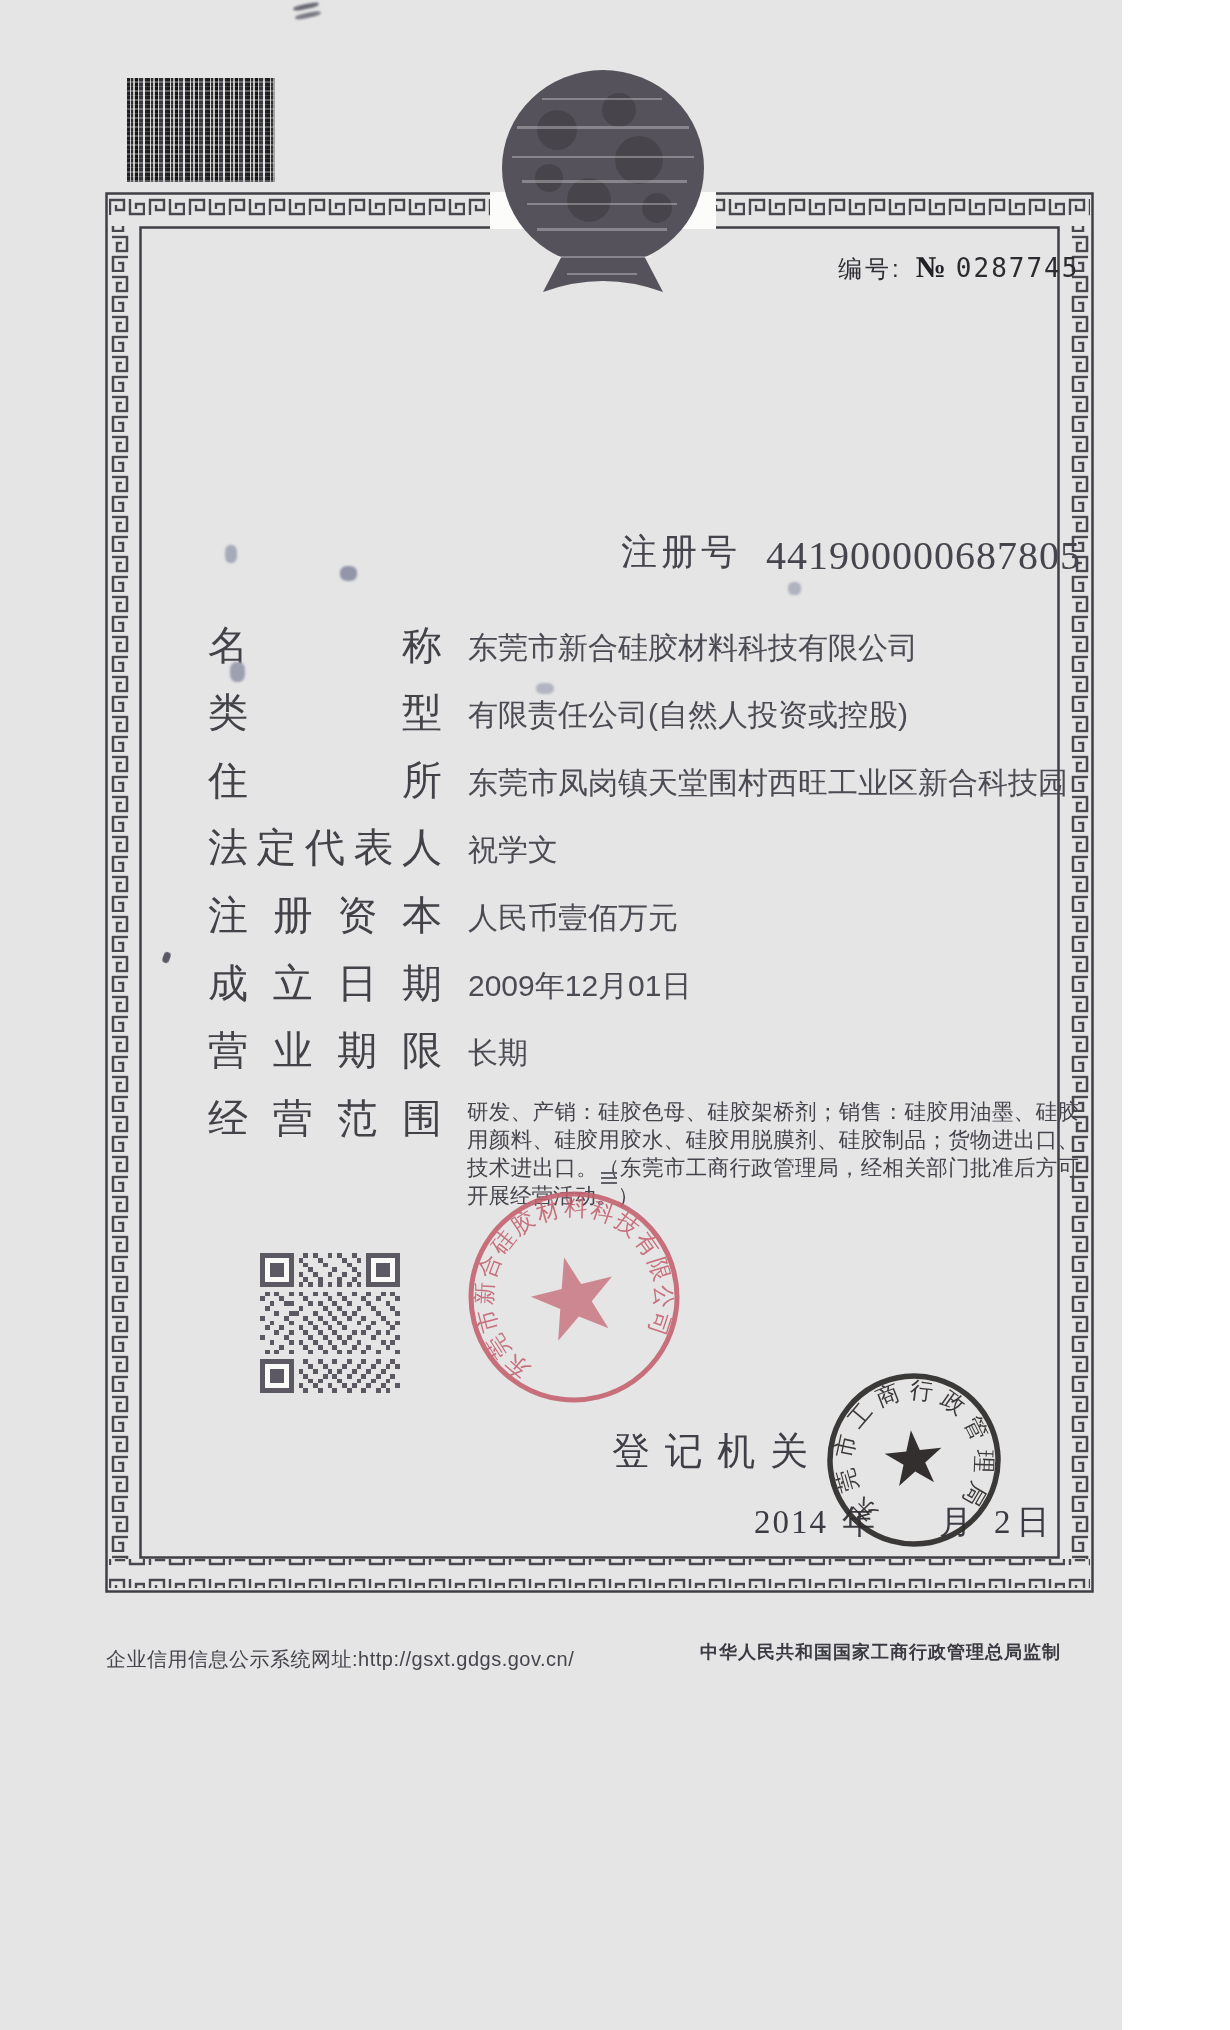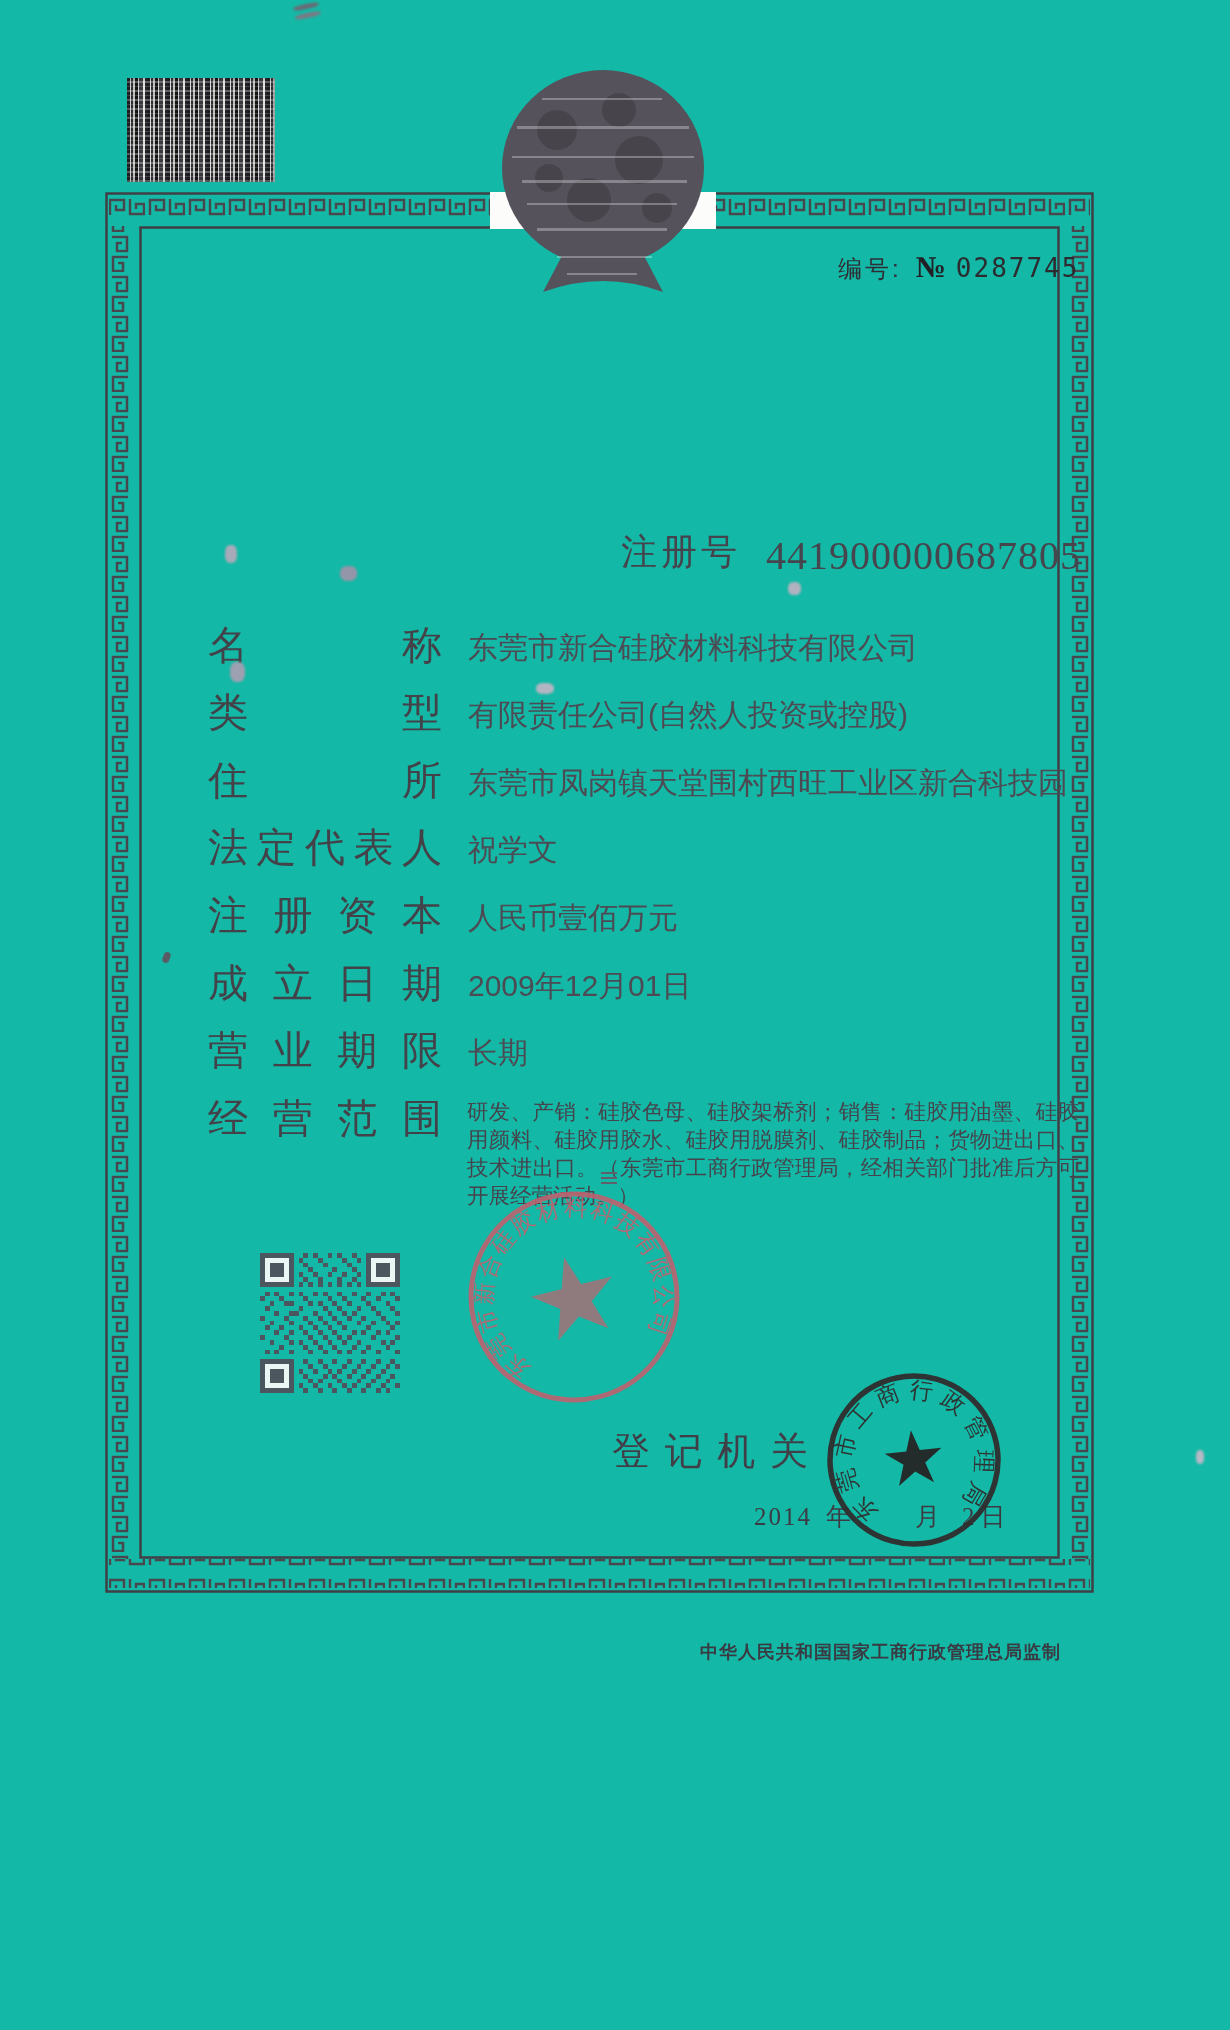--- a/index.html
+++ b/index.html
@@ -1,16 +1,16 @@
 <!DOCTYPE html>
 <html><head>
 <meta charset="utf-8">
 <style>
   html,body{margin:0;padding:0;background:#ffffff;}
-  .page{position:relative;width:1230px;height:2030px;background:#14b8a6;overflow:hidden;
+  .page{position:relative;width:1122px;height:2030px;background:#e5e5e5;overflow:hidden;
         font-family:"Liberation Sans","DejaVu Sans",sans-serif;color:#3f3e46;}
 
   
   .barcode{position:absolute;left:127px;top:78px;width:148px;height:104px;
     background:
       repeating-linear-gradient(0deg, rgba(255,255,255,.30) 0 2px, rgba(255,255,255,0) 2px 5px, rgba(255,255,255,.18) 5px 6px, rgba(255,255,255,0) 6px 9px),
       repeating-linear-gradient(90deg,#1d1d21 0 3px,#d9d9d6 3px 4px,#2e2e33 4px 6px,#bdbdba 6px 8px,#141417 8px 11px,#cfcfcc 11px 12px,#3a3a40 12px 16px,#e2e2df 16px 18px,#232327 18px 20px);
     box-shadow:inset 0 0 6px rgba(40,40,45,.5);}
   .emblem{position:absolute;left:497px;top:68px;width:212px;height:228px;}
 
@@ -37,21 +37,21 @@
            font-size:40px;color:#434249;}
   .f-value{position:absolute;left:468px;font-size:30px;color:#4c4b53;white-space:nowrap;}
   .f-scope{position:absolute;left:467px;width:612px;font-size:21.5px;line-height:28px;
            color:#45444c;text-align:justify;white-space:normal;}
   [data-justify]{display:flex;justify-content:space-between;}
 
   
   .authority{position:absolute;left:612px;top:1426px;width:196px;font-family:"Liberation Serif","DejaVu Serif",serif;
              font-size:38px;color:#403f47;}
   .datewrap{position:absolute;left:754px;top:1500px;font-family:"Liberation Serif","DejaVu Serif",serif;
-            font-size:25px;color:#3c3b43;display:flex;align-items:baseline;white-space:nowrap;}
+            font-size:33px;color:#3c3b43;display:flex;align-items:baseline;white-space:nowrap;}
   .datewrap .d-year{letter-spacing:2px;}
   .datewrap .d-yu{margin-left:14px;}
   .datewrap .d-mu{margin-left:64px;}
   .datewrap .d-day{margin-left:22px;}
   .datewrap .d-du{margin-left:6px;}
 
   
   .seal-red{position:absolute;left:458px;top:1181px;width:232px;height:232px;transform:rotate(-14deg);opacity:.88;}
   .seal-black{position:absolute;left:826px;top:1372px;width:176px;height:176px;transform:rotate(-6deg);opacity:.93;}
   .qr{position:absolute;left:260px;top:1253px;width:140px;height:140px;}
@@ -254,20 +254,21 @@
     <defs>
       <path id="sealArcB" d="M48.1 135.5 A62 62 0 1 1 127.9 135.5" fill="none"></path>
     </defs>
     <circle cx="88" cy="88" r="84" fill="none" stroke="#2f2b2b" stroke-width="5.5"></circle>
     <polygon points="88,58 94.8,78.7 116.5,78.7 98.9,91.6 105.6,112.3 88,99.5 70.4,112.3 77.1,91.6 59.5,78.7 81.2,78.7" fill="#262222"></polygon>
     <text font-size="23" fill="#2f2b2b" font-family="Liberation Serif, serif" letter-spacing="2">
       <textPath href="#sealArcB" textLength="300">东莞市工商行政管理局</textPath>
     </text>
   </svg>
 
+  <div class="footer-left">企业信用信息公示系统网址:http://gsxt.gdgs.gov.cn/</div>
   <div class="footer-right">中华人民共和国国家工商行政管理总局监制</div>
 
   <div class="smudge sm1"></div>
   <div class="smudge sm2"></div>
   <div class="smudge sm3"></div>
   <div class="smudge sm4"></div>
   <div class="smudge sm5"></div>
   <div class="smudge sm6"></div>
   <div class="smudge sm7"></div>
   <div class="smudge sm8"></div>

